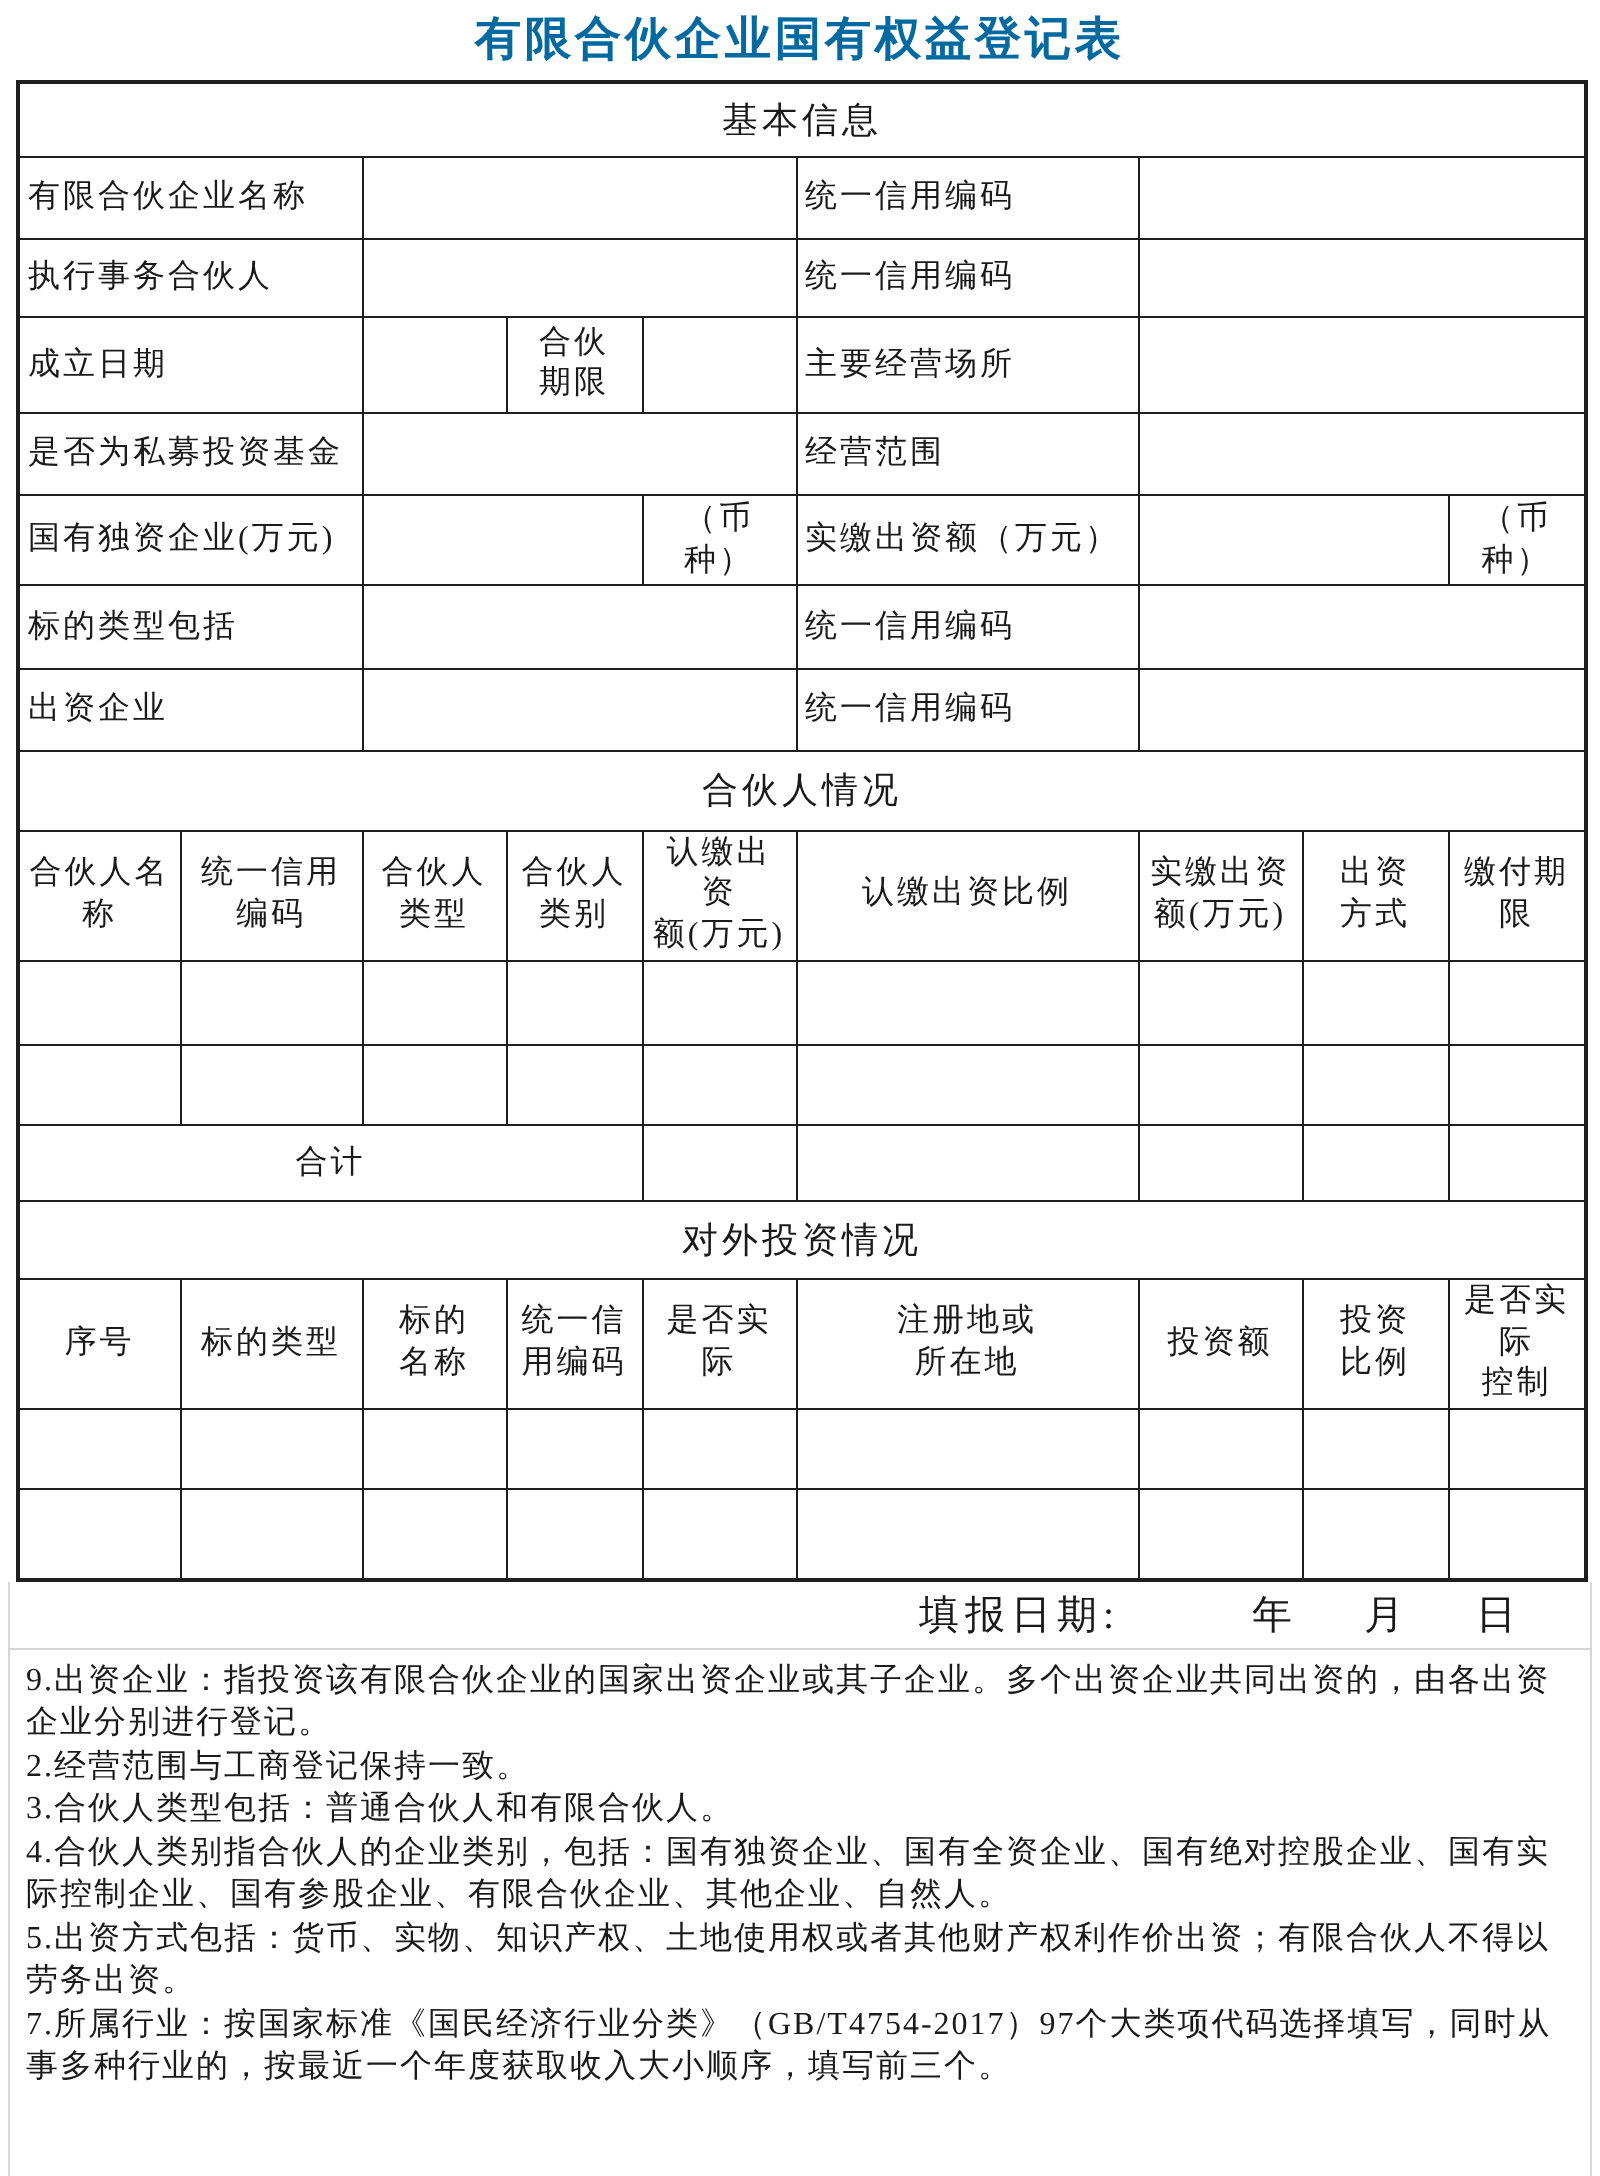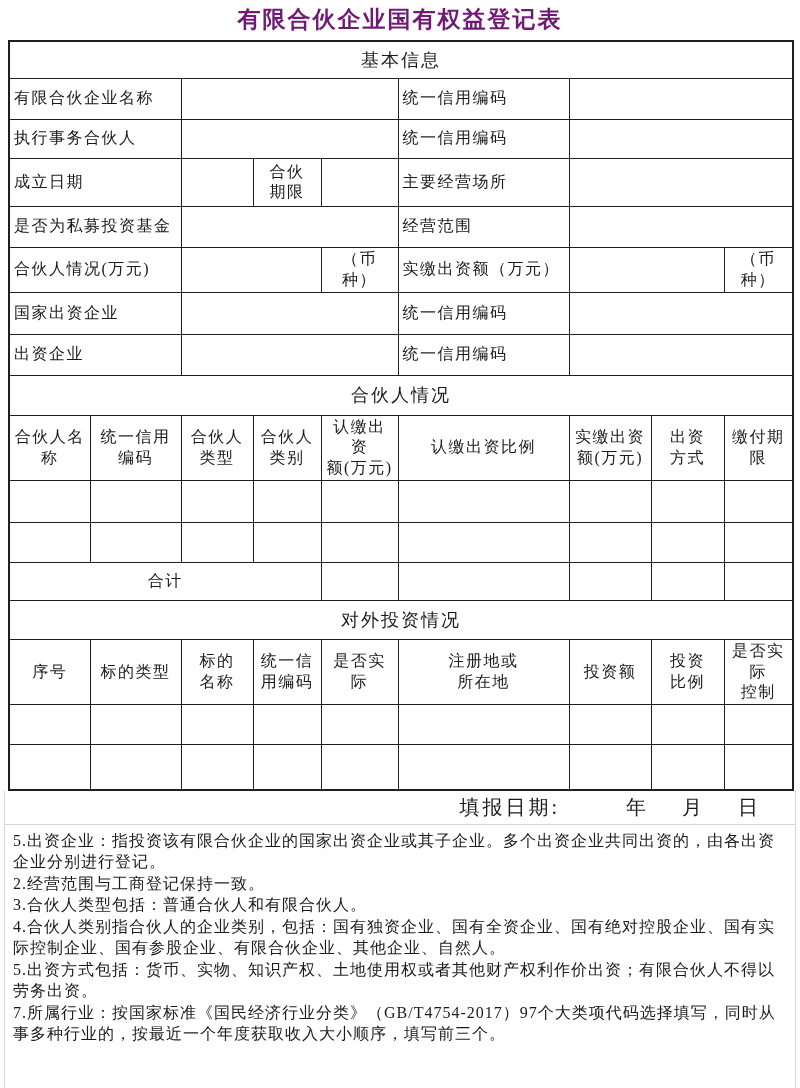--- a/index.html
+++ b/index.html
@@ -4,21 +4,21 @@
 <style>
   html,body{margin:0;padding:0;background:#ffffff;}
   body{
     width:800px;height:1088px;overflow:hidden;
     font-family:"Liberation Serif","DejaVu Serif",serif;
     color:#1a1a1a;
   }
   .page{width:800px;height:1088px;position:relative;background:#fff;}
   .doc-title{
     margin:0;height:40px;line-height:40px;text-align:center;
-    font-size:23px;font-weight:bold;letter-spacing:2px;color:#701a75;
+    font-size:23px;font-weight:bold;letter-spacing:2px;color:#0369a1;
   }
   table.form{
     border-collapse:collapse;table-layout:fixed;
     width:784px;margin:0 8px;
     font-size:16px;letter-spacing:1.5px;
   }
   table.form td,table.form th{
     border:1px solid #1f1f1f;
     padding:1px 4px;
     vertical-align:middle;
@@ -100,29 +100,29 @@
       <td class="lbl">主要经营场所</td>
       <td colspan="3"></td>
     </tr>
     <tr style="height:41px">
       <td class="lbl" colspan="2">是否为私募投资基金</td>
       <td colspan="3"></td>
       <td class="lbl">经营范围</td>
       <td colspan="3"></td>
     </tr>
     <tr style="height:41px">
-      <td class="lbl" colspan="2">合伙人情况(万元)</td>
+      <td class="lbl" colspan="2">国有独资企业(万元)</td>
       <td colspan="2"></td>
       <td class="ctr">（币种）</td>
       <td class="lbl">实缴出资额（万元）</td>
       <td colspan="2"></td>
       <td class="ctr">（币种）</td>
     </tr>
     <tr style="height:42px">
-      <td class="lbl" colspan="2">国家出资企业</td>
+      <td class="lbl" colspan="2">标的类型包括</td>
       <td colspan="3"></td>
       <td class="lbl">统一信用编码</td>
       <td colspan="3"></td>
     </tr>
     <tr style="height:41px">
       <td class="lbl" colspan="2">出资企业</td>
       <td colspan="3"></td>
       <td class="lbl">统一信用编码</td>
       <td colspan="3"></td>
     </tr>
@@ -228,21 +228,21 @@
     <span class="gap-lg"></span>
     <span>年</span>
     <span class="gap-sm"></span>
     <span>月</span>
     <span class="gap-sm"></span>
     <span>日</span>
     <span class="gap-end"></span>
   </div>
 
   <div class="notes">
-    <div>5.出资企业：指投资该有限合伙企业的国家出资企业或其子企业。多个出资企业共同出资的，由各出资企业分别进行登记。</div>
+    <div>9.出资企业：指投资该有限合伙企业的国家出资企业或其子企业。多个出资企业共同出资的，由各出资企业分别进行登记。</div>
     <div>2.经营范围与工商登记保持一致。</div>
     <div>3.合伙人类型包括：普通合伙人和有限合伙人。</div>
     <div>4.合伙人类别指合伙人的企业类别，包括：国有独资企业、国有全资企业、国有绝对控股企业、国有实际控制企业、国有参股企业、有限合伙企业、其他企业、自然人。</div>
     <div>5.出资方式包括：货币、实物、知识产权、土地使用权或者其他财产权利作价出资；有限合伙人不得以劳务出资。</div>
     <div>7.所属行业：按国家标准《国民经济行业分类》（GB/T4754-2017）97个大类项代码选择填写，同时从事多种行业的，按最近一个年度获取收入大小顺序，填写前三个。</div>
   </div>
 
 </div>
 
 </body></html>

